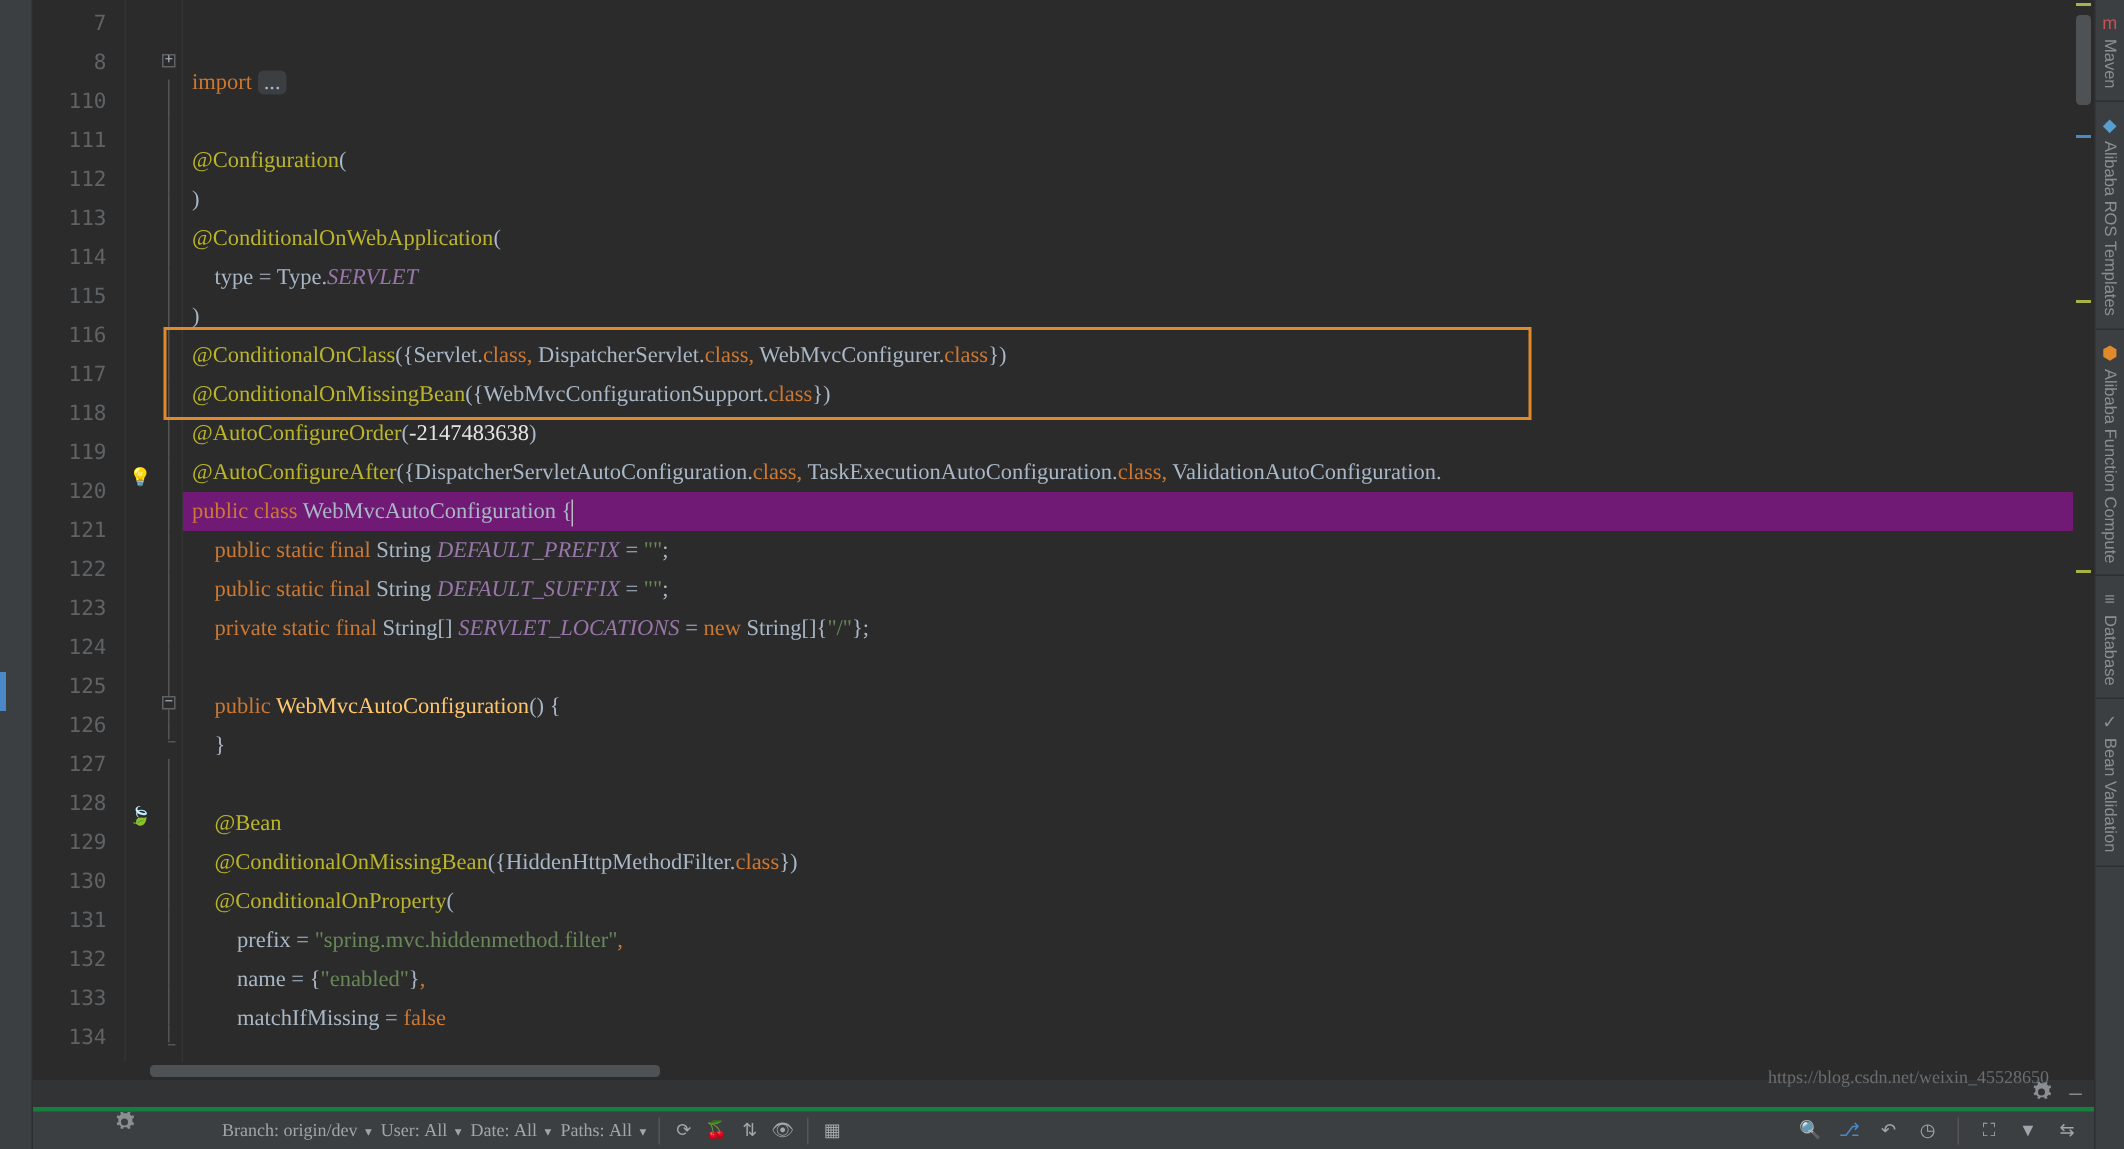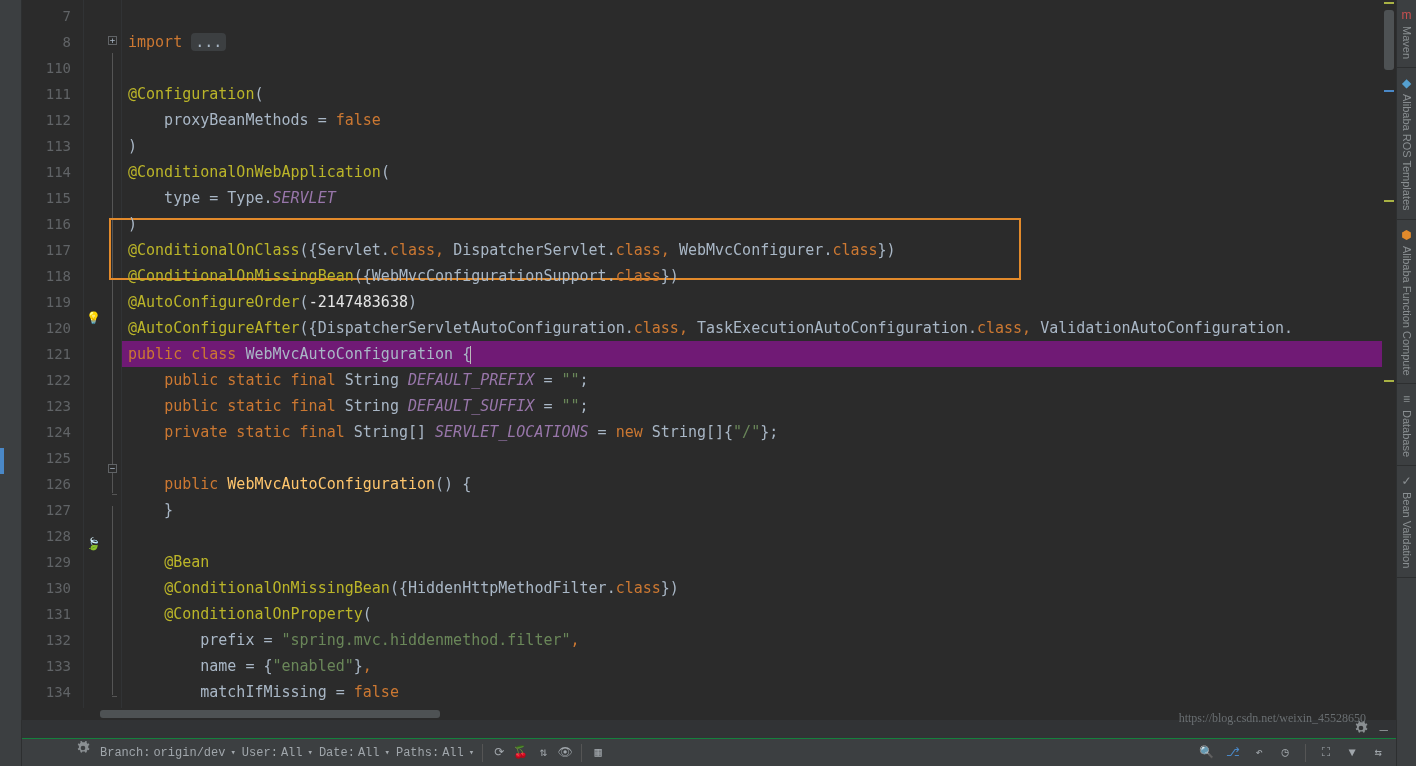--- a/index.html
+++ b/index.html
@@ -8,40 +8,40 @@
   .main { flex: 1; display: flex; flex-direction: column; position: relative; }
   .editor-wrap { flex: 1; display: flex; overflow: hidden; }
   .gutter { width: 62px; background: #2b2b2b; border-right: 1px solid #313335; padding-top: 3px; }
   .ln { height: 26px; color: #606366; font-size: 14px; text-align: right; padding-right: 12px; line-height: 26px; font-family: "Consolas", monospace; }
   .gutter-icons { width: 20px; background: #2b2b2b; display: flex; flex-direction: column; padding-top: 3px; }
   .gi { height: 26px; display: flex; align-items: center; justify-content: center; }
   .fold-wrap { width: 18px; background: #2b2b2b; display: flex; flex-direction: column; padding-top: 3px; border-right: 1px solid #313335; }
   .fw { height: 26px; display: flex; align-items: center; justify-content: center; position: relative; }
   .fold-line { position: absolute; left: 8px; top: 0; bottom: 0; width: 1px; background: #555; }
   .fold-box { width: 9px; height: 9px; border: 1px solid #606366; background: #2b2b2b; color: #a9b7c6; font-size: 9px; line-height: 7px; text-align: center; z-index: 2; }
-  .code { flex: 1; position: relative; padding-top: 3px; background: #2b2b2b; }
+  .code { flex: 1; position: relative; padding-top: 16px; background: #2b2b2b; font-family: Liberation Serif, serif; }
   .row { height: 26px; line-height: 26px; font-size: 15px; white-space: pre; padding-left: 6px; position: relative; }
   .row.current { background: #701a75; }
   .kw { color: #cc7832; }
   .ann { color: #bbb529; }
   .str { color: #6a8759; }
   .num { color: #e5e5e5; }
   .const { color: #9876aa; font-style: italic; }
   .ident { color: #a9b7c6; }
   .method { color: #ffc66d; }
   .dots { background: #3c3f41; color: #a9b7c6; padding: 0 4px; border-radius: 4px; }
   .caret::after { content: ""; display: inline-block; width: 1px; height: 18px; background: #bbb; vertical-align: middle; margin-left: -1px; }
   .highlight-box { position: absolute; border: 2px solid #e28a2b; pointer-events: none; }
   .scrollbar-v { position: absolute; right: 0; top: 0; width: 14px; bottom: 0; background: #2b2b2b; }
   .scrollbar-v .thumb { position: absolute; left: 2px; right: 2px; background: #4e5254; border-radius: 3px; }
   .scrollbar-v .mark { position: absolute; left: 2px; right: 2px; height: 2px; }
   .scrollbar-h { height: 12px; background: #2b2b2b; position: relative; }
   .scrollbar-h .thumb { position: absolute; top: 2px; bottom: 2px; background: #4e5254; border-radius: 3px; }
   .structure-bar { height: 18px; background: #313335; display: flex; align-items: center; justify-content: flex-end; padding: 0 8px; gap: 12px; color: #8a8f92; }
-  .status-bar { height: 28px; background: #3c3f41; border-top: 1px solid #15803d; display: flex; align-items: center; font-size: 12px; color: #a0a6ab; font-family: Liberation Mono, monospace; }
+  .status-bar { height: 28px; background: #3c3f41; border-top: 3px solid #15803d; display: flex; align-items: center; font-size: 12px; color: #a0a6ab; font-family: Liberation Serif, serif; padding-left: 48px; }
   .sb-left { display: flex; align-items: center; gap: 6px; padding-left: 70px; }
   .sb-right { margin-left: auto; display: flex; align-items: center; gap: 10px; padding-right: 10px; }
   .sb-item { display: flex; align-items: center; gap: 3px; }
   .sb-item .chev { font-size: 9px; margin-left: 2px; }
   .sb-icon { width: 16px; height: 16px; display: flex; align-items: center; justify-content: center; color: #a0a6ab; cursor: pointer; }
   .sb-sep { width: 1px; height: 18px; background: #555; margin: 0 2px; }
   .right-rail { width: 20px; background: #3c3f41; border-left: 1px solid #2d2f30; display: flex; flex-direction: column; }
   .rail-item { writing-mode: vertical-rl; font-size: 11px; color: #8a8f92; padding: 8px 3px; display: flex; align-items: center; gap: 4px; border-bottom: 1px solid #2d2f30; cursor: pointer; font-family: -apple-system, "Segoe UI", sans-serif; }
   .rail-icon { writing-mode: horizontal-tb; font-size: 12px; }
   .left-strip { position: absolute; left: 0; top: 0; width: 22px; bottom: 0; background: #3c3f41; border-right: 1px solid #2d2f30; z-index: 10; }
@@ -208,21 +208,20 @@
             <div class="fold-line" style="bottom:13px"></div>
             <div style="position:absolute;left:8px;top:13px;width:5px;height:1px;background:#555"></div>
           </div>
         </div>
       <div class="code" id="code">
         <div class="highlight-box" id="hl" style="left: -13px; top: 218px; width: 912px; height: 62px;"></div>
         <div class="row"></div>
           <div class="row"><span class="kw">import</span><span class="ident"> </span><span class="dots">...</span></div>
           <div class="row"></div>
           <div class="row"><span class="ann">@Configuration</span><span class="ident">(</span></div>
-          <div class="row"><span class="ident">    proxyBeanMethods = </span><span class="kw">false</span></div>
           <div class="row"><span class="ident">)</span></div>
           <div class="row"><span class="ann">@ConditionalOnWebApplication</span><span class="ident">(</span></div>
           <div class="row"><span class="ident">    type = Type.</span><span class="const">SERVLET</span></div>
           <div class="row"><span class="ident">)</span></div>
           <div class="row"><span class="ann">@ConditionalOnClass</span><span class="ident">({Servlet.</span><span class="kw">class</span><span class="kw">, </span><span class="ident">DispatcherServlet.</span><span class="kw">class</span><span class="kw">, </span><span class="ident">WebMvcConfigurer.</span><span class="kw">class</span><span class="ident">})</span></div>
           <div class="row"><span class="ann">@ConditionalOnMissingBean</span><span class="ident">({WebMvcConfigurationSupport.</span><span class="kw">class</span><span class="ident">})</span></div>
           <div class="row"><span class="ann">@AutoConfigureOrder</span><span class="ident">(</span><span class="num">-2147483638</span><span class="ident">)</span></div>
           <div class="row"><span class="ann">@AutoConfigureAfter</span><span class="ident">({DispatcherServletAutoConfiguration.</span><span class="kw">class</span><span class="kw">, </span><span class="ident">TaskExecutionAutoConfiguration.</span><span class="kw">class</span><span class="kw">, </span><span class="ident">ValidationAutoConfiguration.</span></div>
           <div class="row current"><span class="kw">public class </span><span class="ident">WebMvcAutoConfiguration {</span><span class="caret"></span></div>
           <div class="row"><span class="ident">    </span><span class="kw">public static final </span><span class="ident">String </span><span class="const">DEFAULT_PREFIX</span><span class="ident"> = </span><span class="str">""</span><span class="ident">;</span></div>

